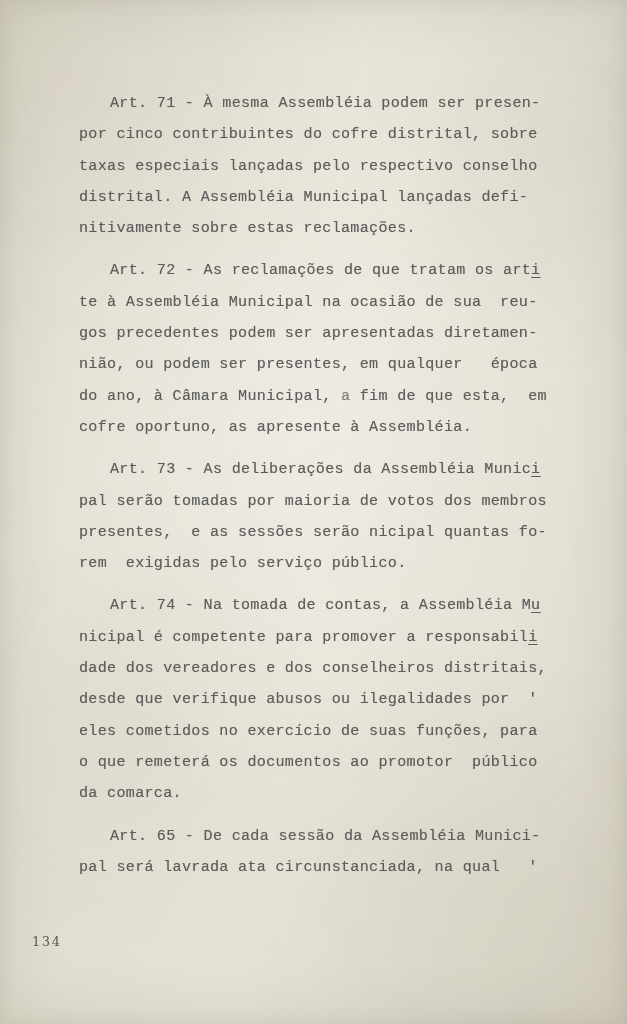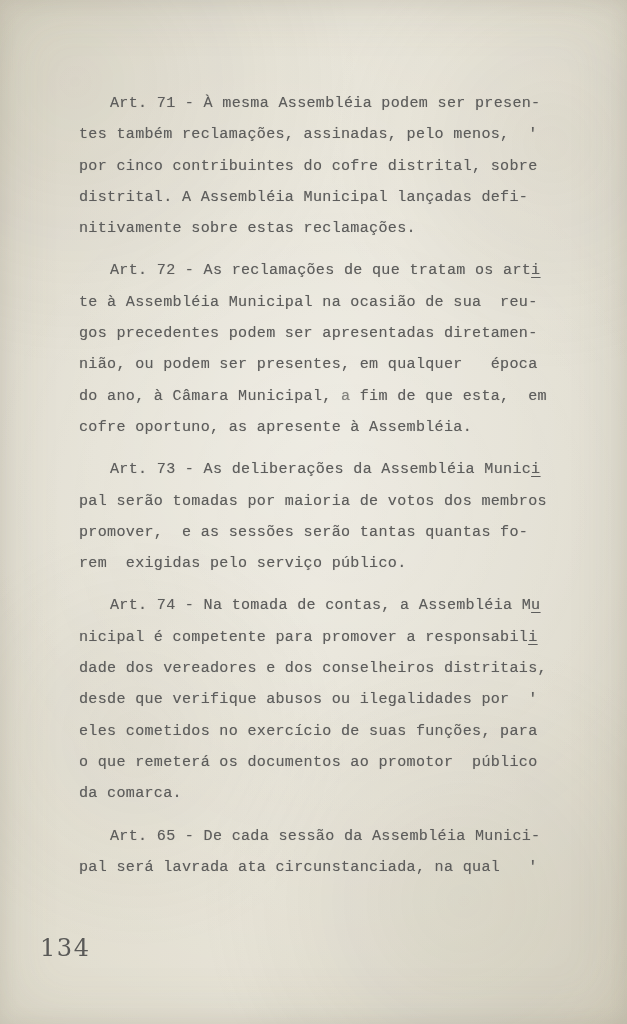--- a/index.html
+++ b/index.html
@@ -96,56 +96,56 @@
   }
 
   
   .faint {
     color: #84847f;
   }
 
   
   .page-number {
     position: absolute;
-    left: 40px;
+    left: 32px;
     top: 934px;
     font-family: "DejaVu Serif", serif;
-    font-size: 24px;
+    font-size: 13px;
     letter-spacing: 1.6px;
     color: #5a5a58;
     white-space: pre;
   }
 </style>
 </head>
 <body>
 
 <div class="page">
 
   <div class="grain"></div>
 
   <div class="body-text" id="body-text">
       <div class="para">
         <span class="line indent"><span>Art. 71 - À mesma Assembléia podem ser presen-</span></span>
-        <span class="line"><span>tes também reclamações, assinadas, pelo menos,  '</span></span>
         <span class="line"><span>por cinco contribuintes do cofre distrital, sobre</span></span>
+        <span class="line"><span>taxas especiais lançadas pelo respectivo conselho</span></span>
         <span class="line"><span>distrital. A Assembléia Municipal lançadas defi-</span></span>
         <span class="line"><span>nitivamente sobre estas reclamações.</span></span>
       </div>
       <div class="para">
         <span class="line indent"><span>Art. 72 - As reclamações de que tratam os art</span><span class="uline">i</span></span>
         <span class="line"><span>te à Assembléia Municipal na ocasião de sua  reu-</span></span>
         <span class="line"><span>gos precedentes podem ser apresentadas diretamen-</span></span>
         <span class="line"><span>nião, ou podem ser presentes, em qualquer   época</span></span>
         <span class="line"><span>do ano, à Câmara Municipal,</span><span class="faint"> a </span><span>fim de que esta,  em</span></span>
         <span class="line"><span>cofre oportuno, as apresente à Assembléia.</span></span>
       </div>
       <div class="para">
         <span class="line indent"><span>Art. 73 - As deliberações da Assembléia Munic</span><span class="uline">i</span></span>
         <span class="line"><span>pal serão tomadas por maioria de votos dos membros</span></span>
-        <span class="line"><span>promover,  e as sessões serão tantas quantas fo-</span></span>
+        <span class="line"><span>presentes,  e as sessões serão nicipal quantas fo-</span></span>
         <span class="line"><span>rem  exigidas pelo serviço público.</span></span>
       </div>
       <div class="para">
         <span class="line indent"><span>Art. 74 - Na tomada de contas, a Assembléia M</span><span class="uline">u</span></span>
         <span class="line"><span>nicipal é competente para promover a responsabil</span><span class="uline">i</span></span>
         <span class="line"><span>dade dos vereadores e dos conselheiros distritais,</span></span>
         <span class="line"><span>desde que verifique abusos ou ilegalidades por  '</span></span>
         <span class="line"><span>eles cometidos no exercício de suas funções, para</span></span>
         <span class="line"><span>o que remeterá os documentos ao promotor  público</span></span>
         <span class="line"><span>da comarca.</span></span>

